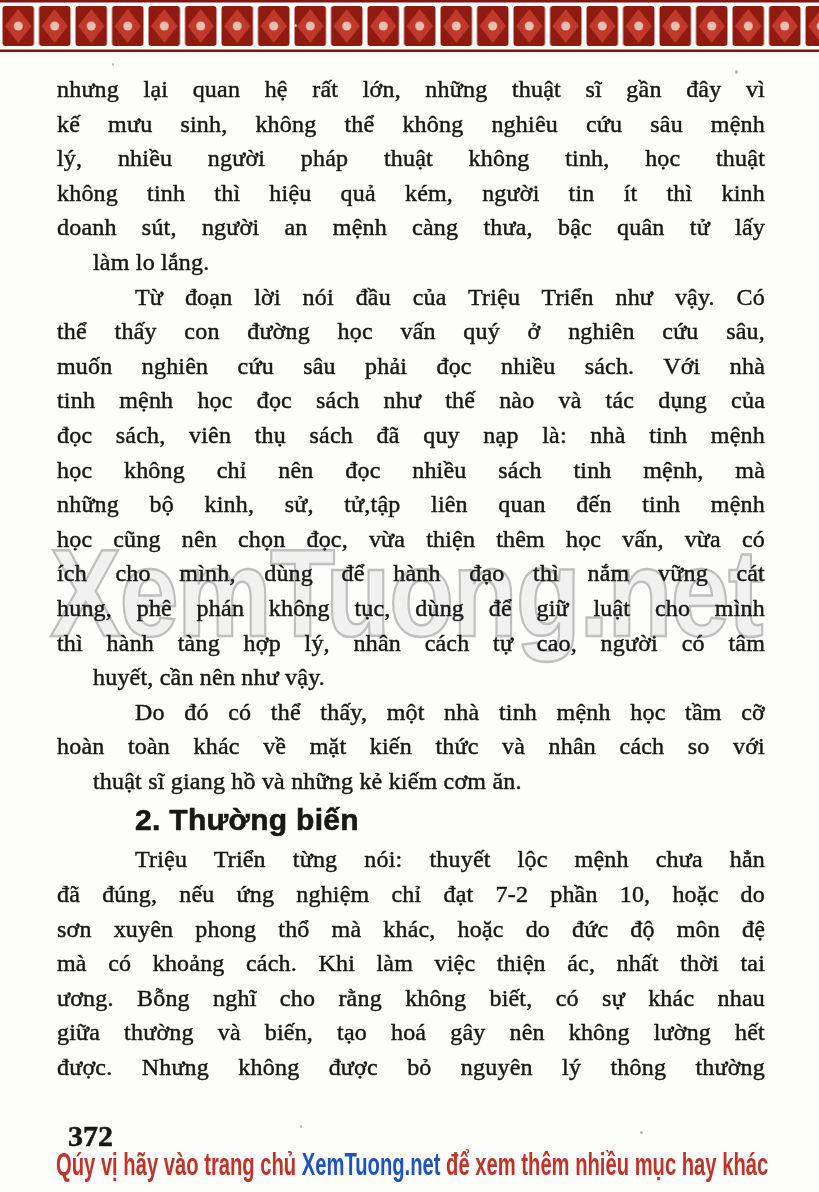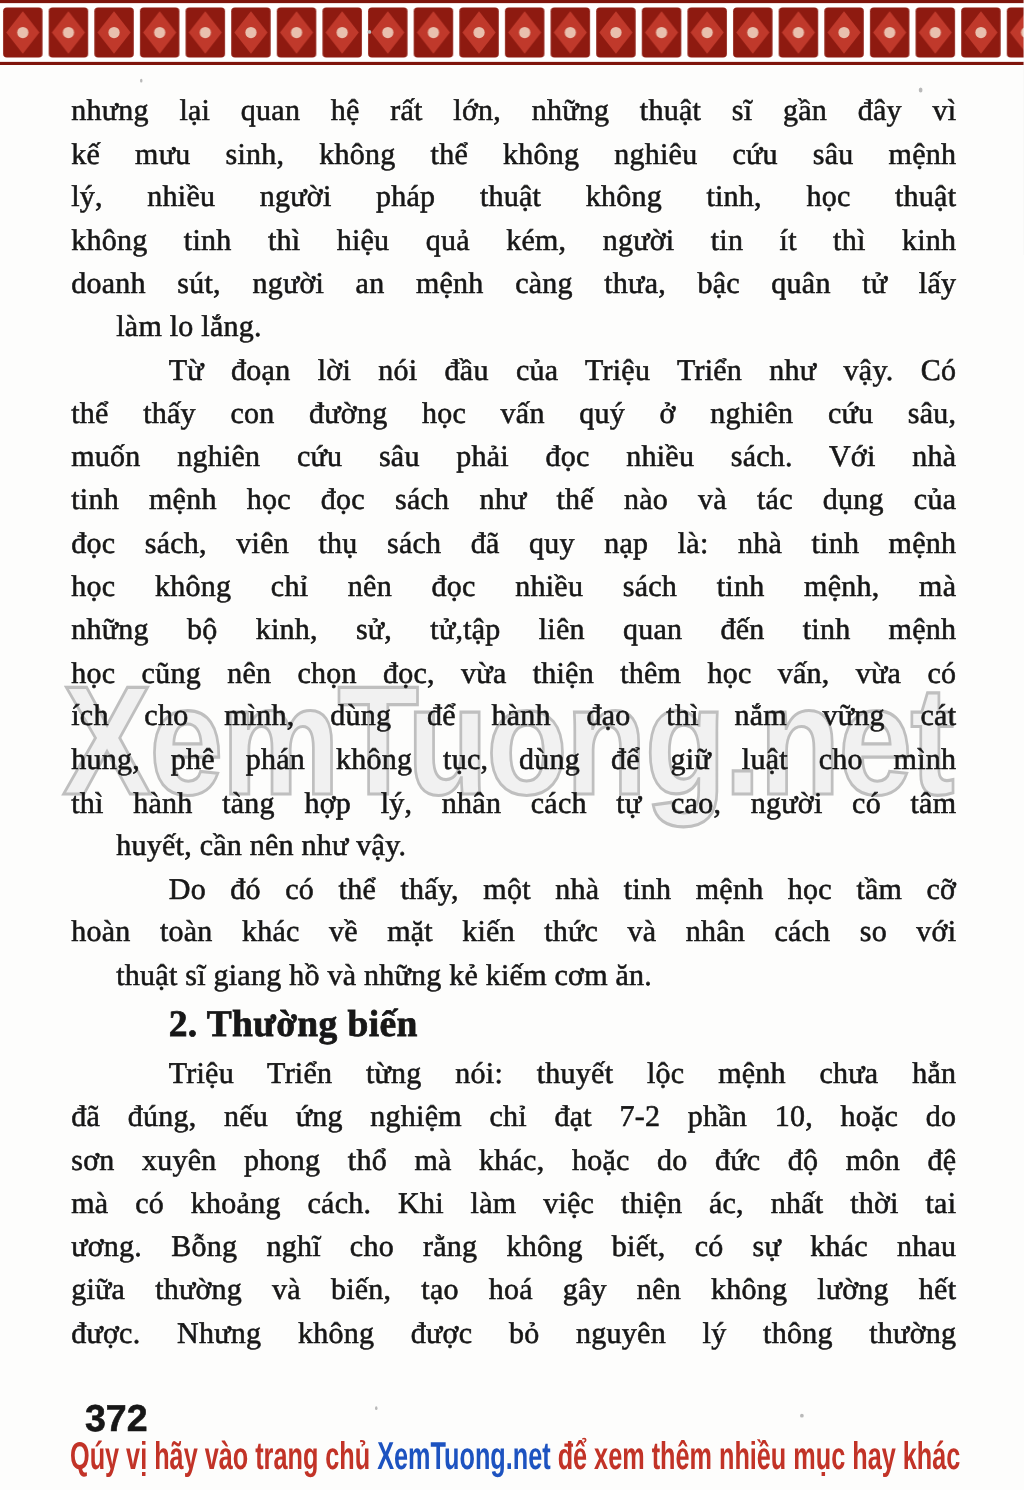--- a/index.html
+++ b/index.html
@@ -17,42 +17,42 @@
     line-height:34.6px;
     text-align:justify;
     text-align-last:justify;
     letter-spacing:0.2px;
     -webkit-text-stroke:0.45px currentColor;
     white-space:normal;
   }
   .line.last{text-align-last:left;margin-left:36px;}
   .line.indent{text-indent:78px;}
   .heading{
-    font-family:Liberation Serif, serif;
+    font-family:Liberation Sans, sans-serif;
     font-weight:bold;
     font-size:30px;
     line-height:44px;
     padding-left:78px;
     letter-spacing:0.3px;
     -webkit-text-stroke:0.6px currentColor;
   }
 
   
   #watermark{
     position:absolute;left:50px;top:531px;z-index:1;
     font-family:"Liberation Sans","DejaVu Sans",sans-serif;
     font-weight:bold;font-size:124px;line-height:124px;
     white-space:nowrap;letter-spacing:-2px;
     transform-origin:left center;
   }
 
   
   #pagenum{
     position:absolute;left:68px;top:1118px;z-index:2;
-    font-family:Liberation Sans, sans-serif;
+    font-family:Liberation Serif, serif;
     font-weight:bold;font-size:30px;line-height:36px;
     -webkit-text-stroke:0.5px currentColor;
   }
 
   
   #footer{
     position:absolute;left:56px;top:1144px;z-index:2;
     font-family:"Liberation Sans","DejaVu Sans",sans-serif;
     font-weight:bold;font-size:31px;line-height:42px;
     white-space:nowrap;transform-origin:left center;

